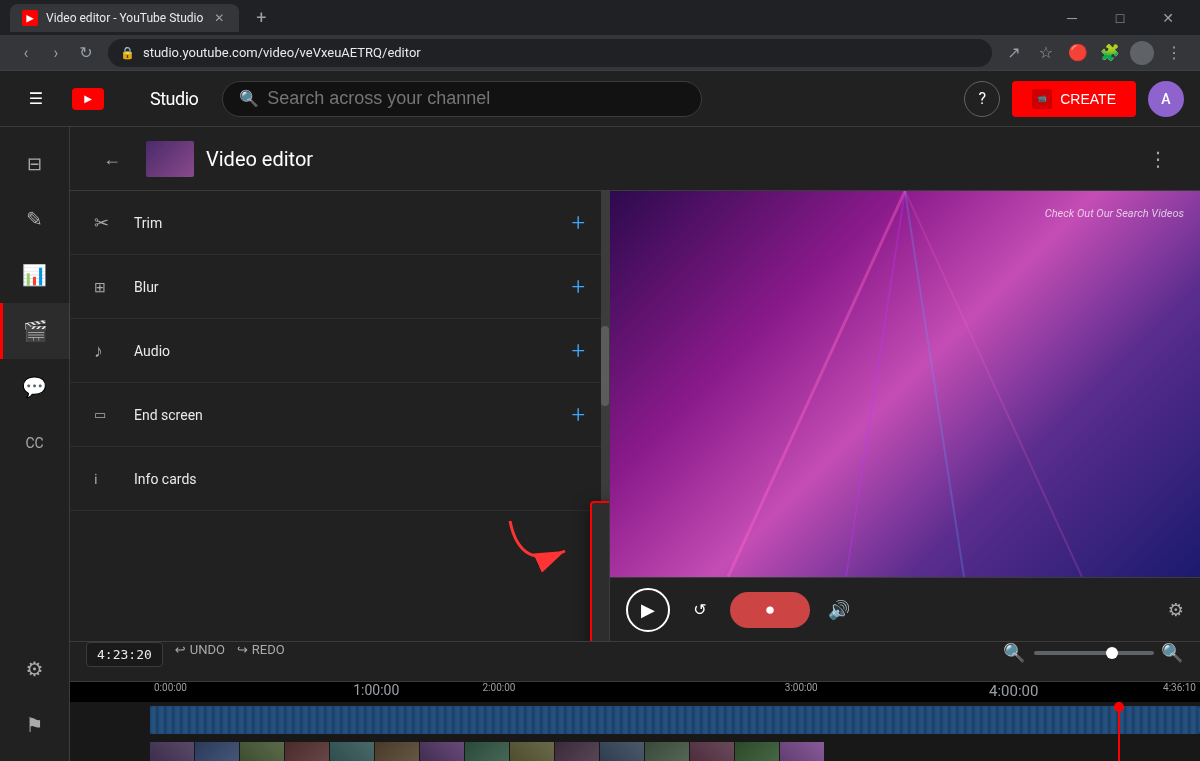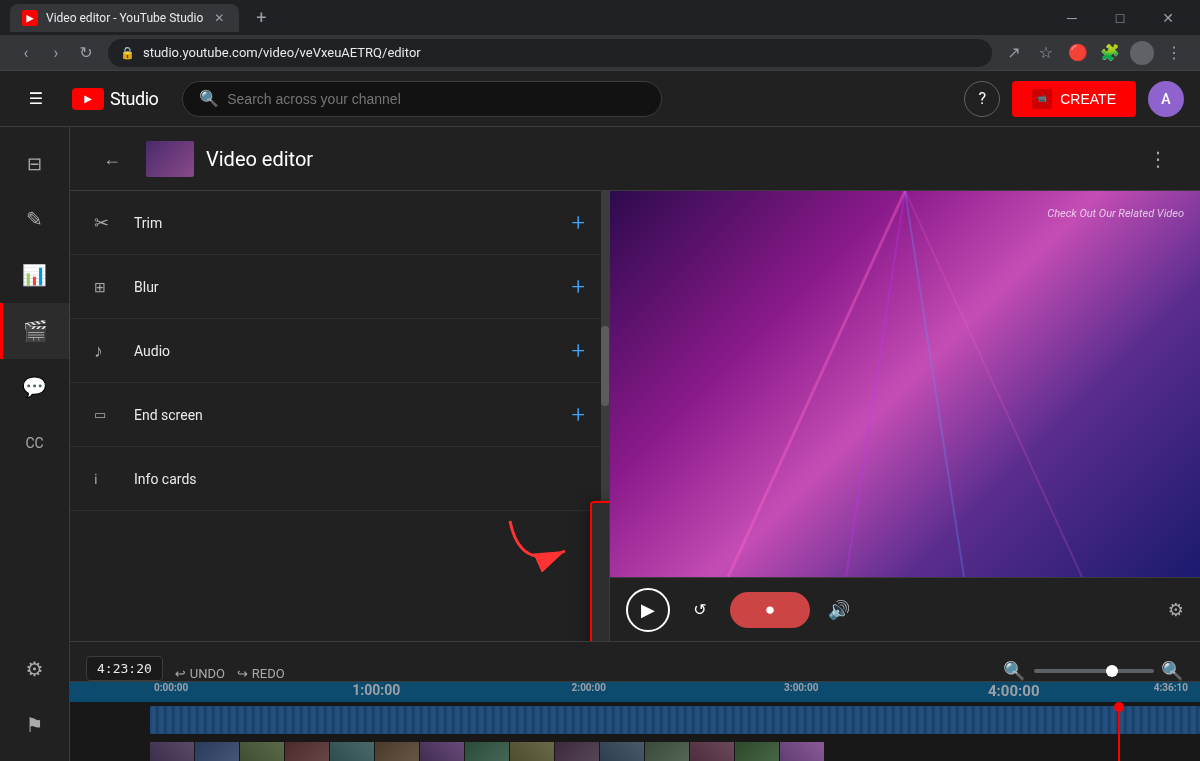--- a/index.html
+++ b/index.html
@@ -23,24 +23,24 @@
     .addr-actions { display: flex; gap: 4px; align-items: center; }
     .addr-action { width: 28px; height: 28px; display: flex; align-items: center; justify-content: center; color: #9aa0a6; cursor: pointer; border-radius: 50%; }
     .profile-avatar { width: 24px; height: 24px; border-radius: 50%; overflow: hidden; background: #5f6368; }
 
     
     .yt-header { background: #212121; height: 56px; display: flex; align-items: center; padding: 0 16px; gap: 16px; border-bottom: 1px solid #3c3c3c; }
     .hamburger { width: 40px; height: 40px; display: flex; align-items: center; justify-content: center; cursor: pointer; color: #fff; border-radius: 50%; }
     .yt-logo { display: flex; align-items: center; gap: 6px; margin-right: 8px; }
     .yt-icon-red { background: #ff0000; width: 32px; height: 22px; border-radius: 4px; display: flex; align-items: center; justify-content: center; }
     .yt-icon-red::after { content: '▶'; color: white; font-size: 10px; }
-    .yt-logo-text { font-size: 18px; font-weight: 400; color: #fff; letter-spacing: -0.5px; }
+    .yt-logo-text { font-size: 18px; font-weight: 400; color: #fff; letter-spacing: -0.5px; margin-left: 40px; }
     .search-bar { flex: 1; max-width: 480px; background: #121212; border: 1px solid #3c3c3c; border-radius: 20px; height: 36px; display: flex; align-items: center; padding: 0 16px; gap: 8px; }
     .search-icon { color: #9aa0a6; font-size: 16px; }
-    .search-input { background: transparent; border: none; outline: none; color: #e8eaed; font-size: 14px; flex: 1; }
+    .search-input { background: transparent; border: none; outline: none; color: #e8eaed; font-size: 18px; flex: 1; }
     .header-actions { margin-left: auto; display: flex; align-items: center; gap: 12px; }
     .help-btn { width: 36px; height: 36px; border-radius: 50%; border: 1px solid #5f6368; display: flex; align-items: center; justify-content: center; color: #fff; cursor: pointer; font-size: 16px; }
     .create-btn { background: #ff0000; color: white; border: none; padding: 8px 20px; border-radius: 4px; font-size: 14px; font-weight: 500; cursor: pointer; display: flex; align-items: center; gap: 8px; }
     .create-icon { width: 20px; height: 20px; background: #cc0000; border-radius: 2px; display: flex; align-items: center; justify-content: center; font-size: 8px; }
     .user-avatar { width: 36px; height: 36px; border-radius: 50%; background: #8e63ce; display: flex; align-items: center; justify-content: center; color: white; font-size: 14px; font-weight: 500; cursor: pointer; }
 
     
     .main-layout { display: flex; height: calc(761px - 35px - 36px - 56px); }
 
     
@@ -84,21 +84,21 @@
     .video-overlay-text { position: absolute; top: 16px; right: 16px; font-size: 11px; color: rgba(255,255,255,0.7); font-style: italic; }
     .video-controls { height: 64px; background: #212121; display: flex; align-items: center; padding: 0 16px; gap: 12px; border-top: 1px solid #3c3c3c; }
     .ctrl-btn { width: 36px; height: 36px; display: flex; align-items: center; justify-content: center; cursor: pointer; color: #fff; font-size: 18px; }
     .play-btn { width: 44px; height: 44px; border-radius: 50%; border: 2px solid #fff; display: flex; align-items: center; justify-content: center; cursor: pointer; color: #fff; font-size: 18px; }
     .rec-btn { width: 80px; height: 36px; background: #c44; border-radius: 18px; display: flex; align-items: center; justify-content: center; cursor: pointer; color: #fff; font-size: 16px; gap: 4px; }
     .vol-btn { color: #fff; font-size: 18px; cursor: pointer; }
     .settings-btn { margin-left: auto; color: #aaa; font-size: 18px; cursor: pointer; }
 
     
     .timeline { height: 120px; background: #181818; border-top: 1px solid #3c3c3c; display: flex; flex-direction: column; }
-    .timeline-toolbar { height: 40px; background: #212121; display: flex; align-items: flex-end; padding: 0 16px; gap: 12px; border-bottom: 1px solid #3c3c3c; }
+    .timeline-toolbar { height: 40px; background: #212121; display: flex; align-items: flex-start; padding: 0 16px; gap: 12px; border-bottom: 1px solid #3c3c3c; }
     .time-display { background: #1a1a1a; border: 1px solid #3c3c3c; padding: 4px 10px; border-radius: 4px; font-size: 13px; color: #e8eaed; font-family: monospace; }
     .undo-redo { display: flex; gap: 4px; align-items: center; }
     .undo-btn { display: flex; align-items: center; gap: 4px; color: #aaa; font-size: 13px; cursor: pointer; }
     .zoom-controls { margin-left: auto; display: flex; align-items: center; gap: 8px; }
     .zoom-btn { color: #aaa; font-size: 18px; cursor: pointer; }
     .zoom-slider { width: 120px; height: 4px; background: #5f6368; border-radius: 2px; position: relative; cursor: pointer; }
     .zoom-thumb { width: 12px; height: 12px; background: #fff; border-radius: 50%; position: absolute; top: -4px; left: 60%; cursor: pointer; }
 
     .timeline-content { flex: 1; position: relative; overflow: hidden; }
     .track-row { height: 36px; display: flex; align-items: center; position: relative; }
@@ -270,21 +270,21 @@
         <div class="video-preview">
           <div class="video-bg">
 
             <svg width="100%" height="100%" style="position:absolute;top:0;left:0;" preserveAspectRatio="none">
               <line x1="50%" y1="0%" x2="20%" y2="100%" stroke="rgba(255,100,200,0.4)" stroke-width="3"></line>
               <line x1="50%" y1="0%" x2="40%" y2="100%" stroke="rgba(200,50,255,0.3)" stroke-width="2"></line>
               <line x1="50%" y1="0%" x2="60%" y2="100%" stroke="rgba(100,150,255,0.3)" stroke-width="2"></line>
               <line x1="50%" y1="0%" x2="80%" y2="100%" stroke="rgba(255,100,200,0.2)" stroke-width="2"></line>
             </svg>
           </div>
-          <span class="video-overlay-text">Check Out Our Related Video</span>
+          <span class="video-overlay-text">Check Out Our Search Videos</span>
         </div>
 
         <div class="video-controls">
           <div class="play-btn">▶</div>
           <div class="ctrl-btn" style="font-size:16px;">↺</div>
           <div class="rec-btn">
             <span>⏺</span>
           </div>
           <div class="ctrl-btn vol-btn">🔊</div>
           <div class="settings-btn">⚙</div>
@@ -309,27 +309,27 @@
         <div class="zoom-controls">
           <div class="zoom-btn">🔍</div>
           <div class="zoom-slider">
             <div class="zoom-thumb"></div>
           </div>
           <div class="zoom-btn">🔍</div>
         </div>
       </div>
 
       <div class="timeline-content">
-        <div style="display:flex;height:20px;background:#0c4a6e;padding-left:80px;font-weight:bold;">
+        <div style="display:flex;height:20px;background:#000000;padding-left:80px;">
           <span style="font-size:10px;color:#9aa0a6;padding-left:4px;flex:0 0 120px;">0:00:00</span>
           <span style="font-size:14px;color:#9aa0a6;flex:1;text-align:center;">1:00:00</span>
-          <span style="font-size:10px;color:#9aa0a6;flex:1;text-align:center;">2:00:00</span>
+          <span style="font-size:10px;color:#9aa0a6;flex:1;text-align:left;">2:00:00</span>
           <span style="font-size:10px;color:#9aa0a6;flex:1;text-align:center;">3:00:00</span>
           <span style="font-size:15px;color:#9aa0a6;flex:1;text-align:center;">4:00:00</span>
-          <span style="font-size:10px;color:#9aa0a6;flex:0 0 80px;text-align:right;padding-right:12px;">4:36:10</span>
+          <span style="font-size:10px;color:#9aa0a6;flex:0 0 80px;text-align:right;padding-right:4px;">4:36:10</span>
         </div>
 
         <div style="position:relative;">
 
           <div class="track-row">
 
             <div class="track-content" style="flex:1;margin-left:80px;height:28px;overflow:hidden;background:#1a3a5c;border-radius:2px;position:relative;">
 
               <div style="width:100%;height:100%;background:repeating-linear-gradient(90deg,#1e4a7c 0px,#2a5a8c 4px,#1a3a5c 8px);opacity:0.8;"></div>
             </div>

